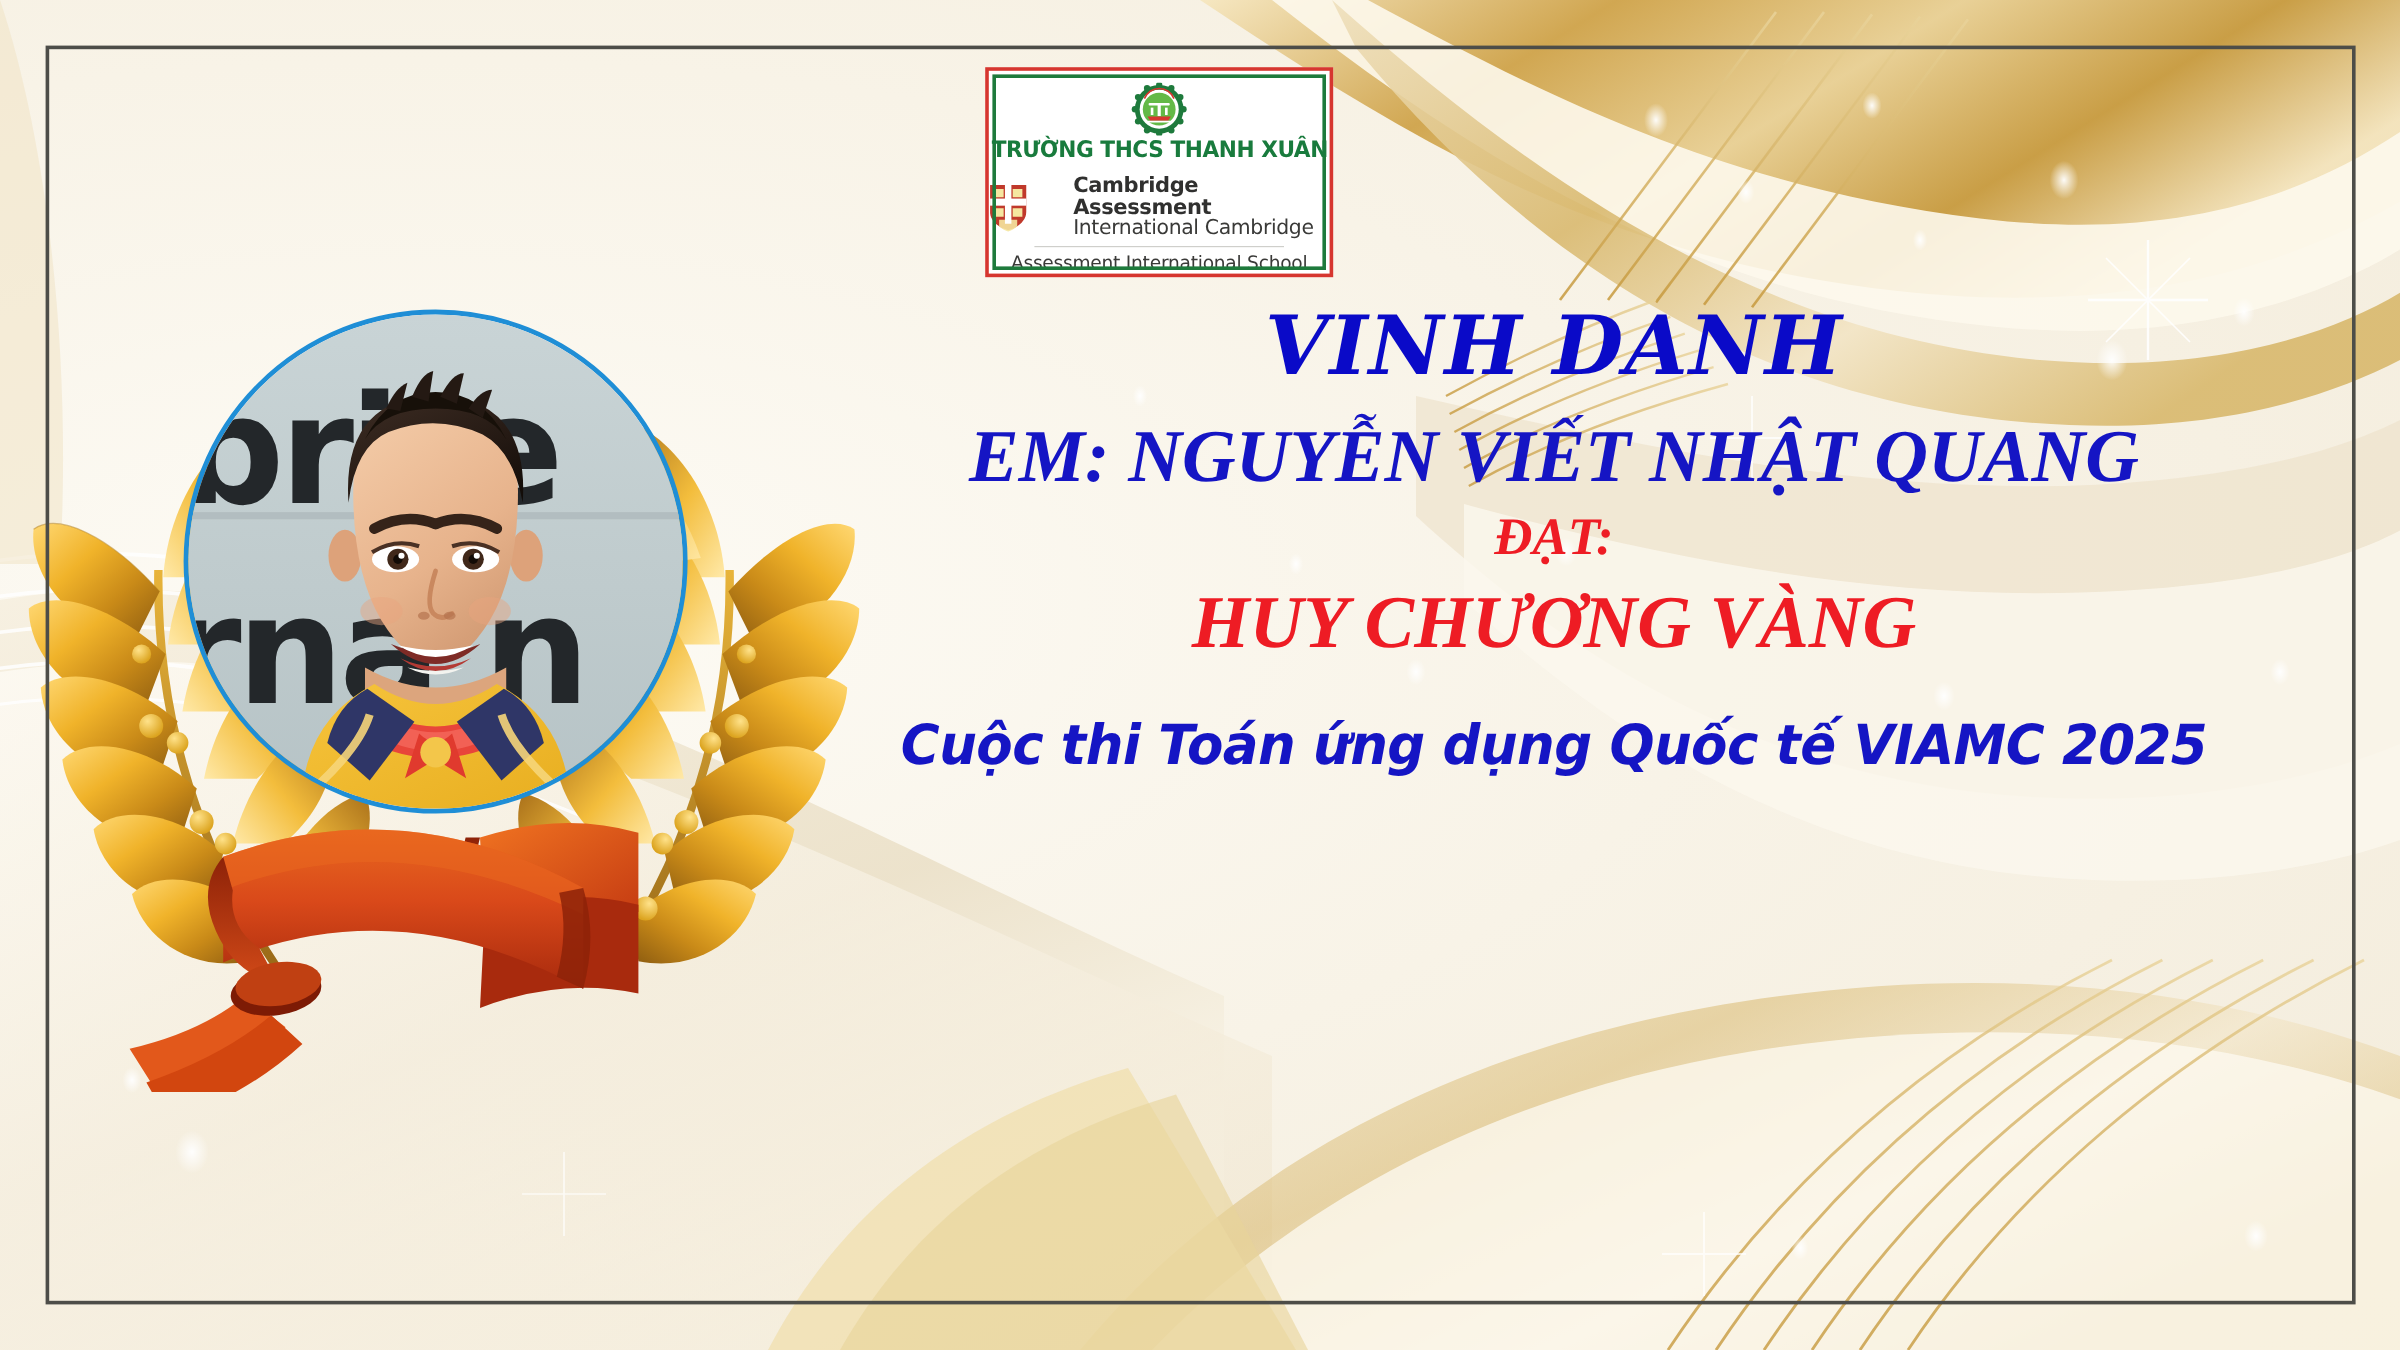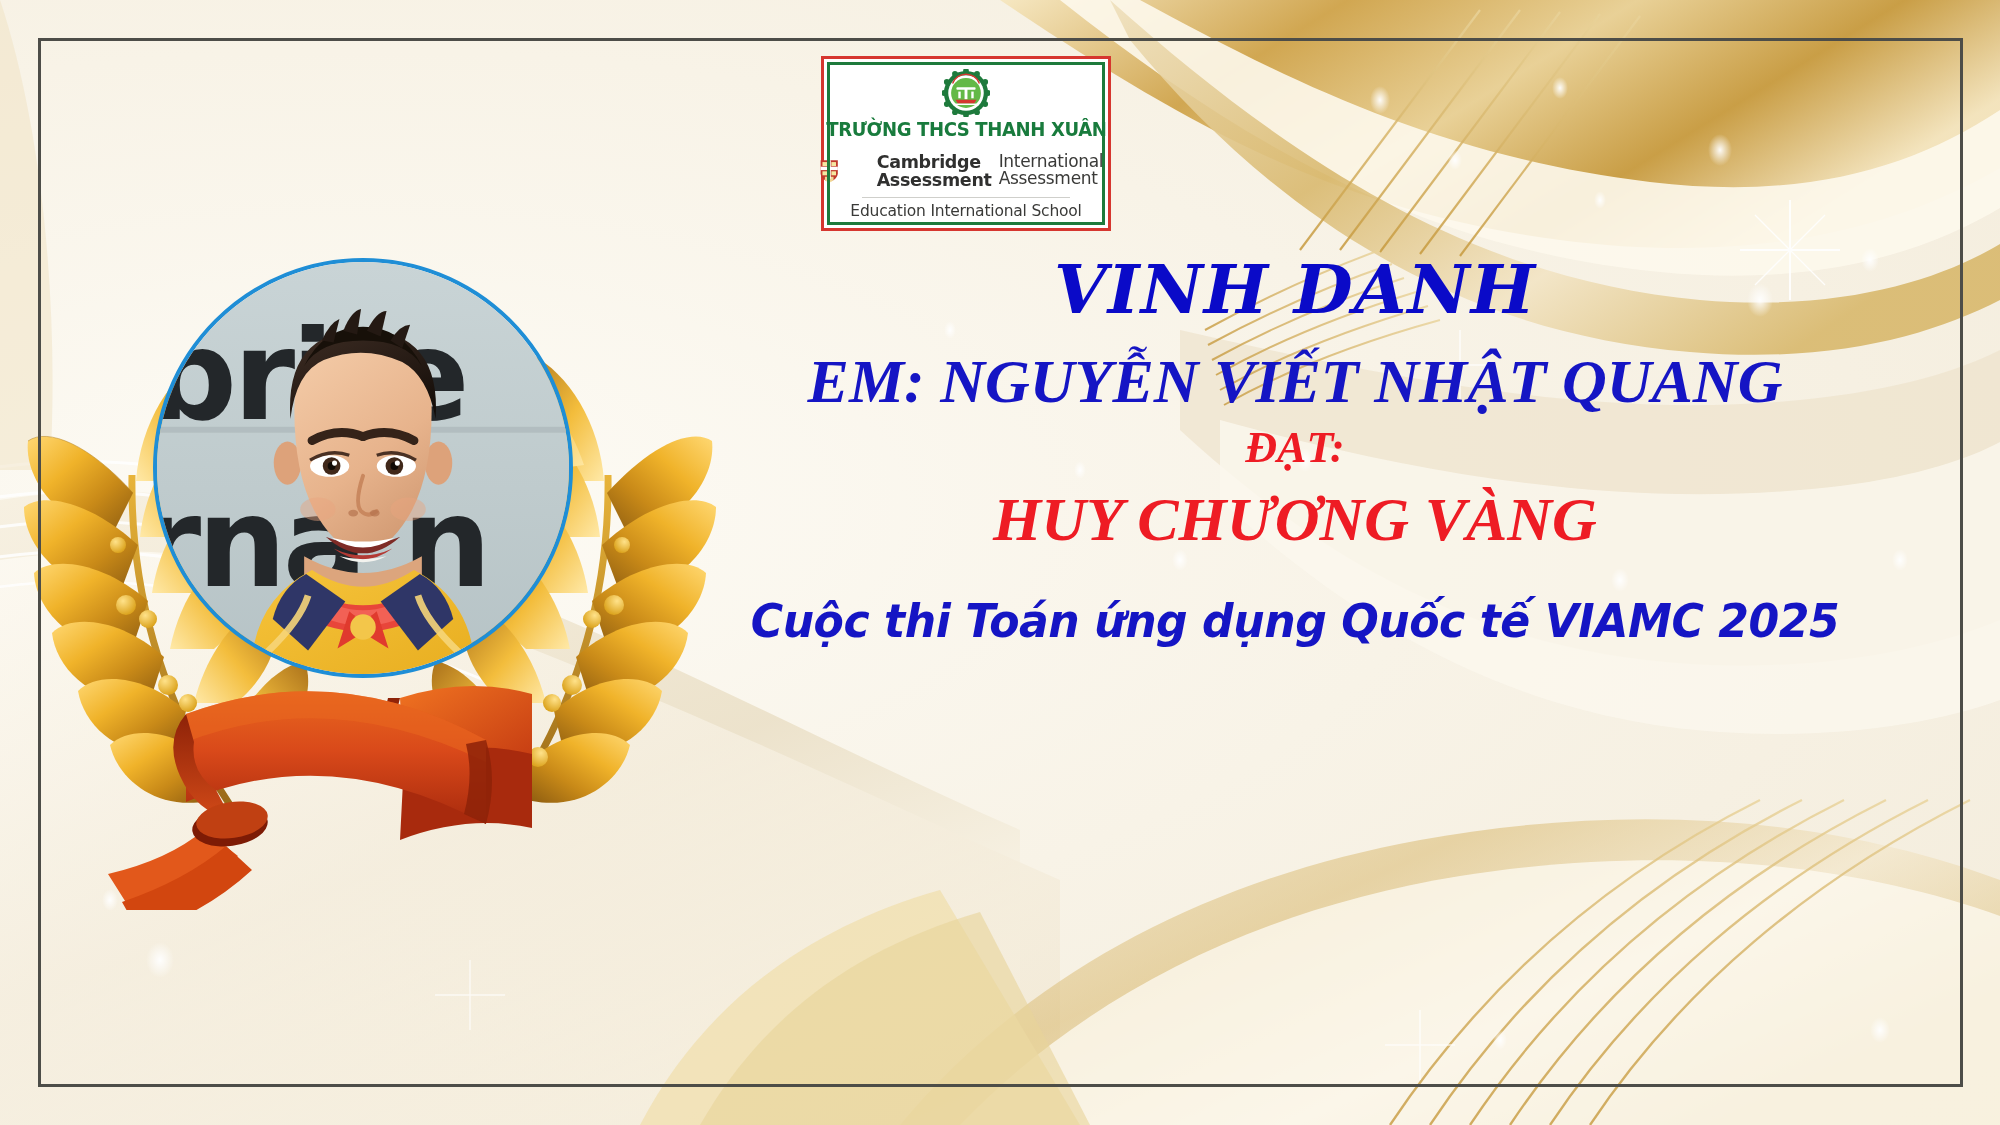--- a/index.html
+++ b/index.html
@@ -56,21 +56,21 @@
     font-size:19px;
     letter-spacing:-0.4px;
     color:#197b3d;
     margin-top:1px;
     white-space:nowrap;
     transform:scaleX(0.95);
   }
   .cam-row{
     display:flex;align-items:center;gap:7px;margin-top:10px;
   }
-  .cam-text{display:flex;flex-direction:row;line-height:1.04;margin-left:31px;}
+  .cam-text{display:flex;flex-direction:column;line-height:1.04;margin-left:31px;}
   .cam-t1{
     font-family:"DejaVu Sans",sans-serif;font-weight:bold;
     font-size:17.5px;color:#30302f;letter-spacing:-0.3px;
   }
   .cam-t2{
     font-family:"DejaVu Sans",sans-serif;font-weight:normal;
     font-size:17px;color:#3a3a38;letter-spacing:-0.3px;
   }
   .cam-rule{
     width:208px;height:1px;background:#cfcfcb;margin:5px 0 4px 0;
@@ -343,25 +343,25 @@
             <path d="M37,8 h15 v13 h-15 z"></path>
           <path d="M8,38 h15 v13 h-15 z"></path>
             <path d="M37,38 h15 v13 h-15 z"></path>
           <path d="M16,56 h28 v10 c-5,5 -10,7 -14,8 c-4,-1 -9,-3 -14,-8 z" opacity="0.9"></path>
         </g>
         <rect x="25" y="2" width="10" height="60" fill="#ffffff"></rect>
         <rect x="2" y="23" width="56" height="11" fill="#ffffff"></rect>
       </svg>
       <div class="cam-text">
         <div class="cam-t1">Cambridge Assessment</div>
-        <div class="cam-t2">International Assessment</div>
+        <div class="cam-t2">International Cambridge</div>
       </div>
     </div>
     <div class="cam-rule"></div>
-    <div class="cam-t3">Education International School</div>
+    <div class="cam-t3">Assessment International School</div>
   </div>
 
   <svg class="medallion" viewBox="0 0 700 600">
     <defs>
       <linearGradient id="leafG" x1="0" y1="0" x2="1" y2="1">
         <stop offset="0%" stop-color="#ffd873"></stop>
         <stop offset="35%" stop-color="#f0b32a"></stop>
         <stop offset="65%" stop-color="#c98a18"></stop>
         <stop offset="100%" stop-color="#8a5a10"></stop>
       </linearGradient>

